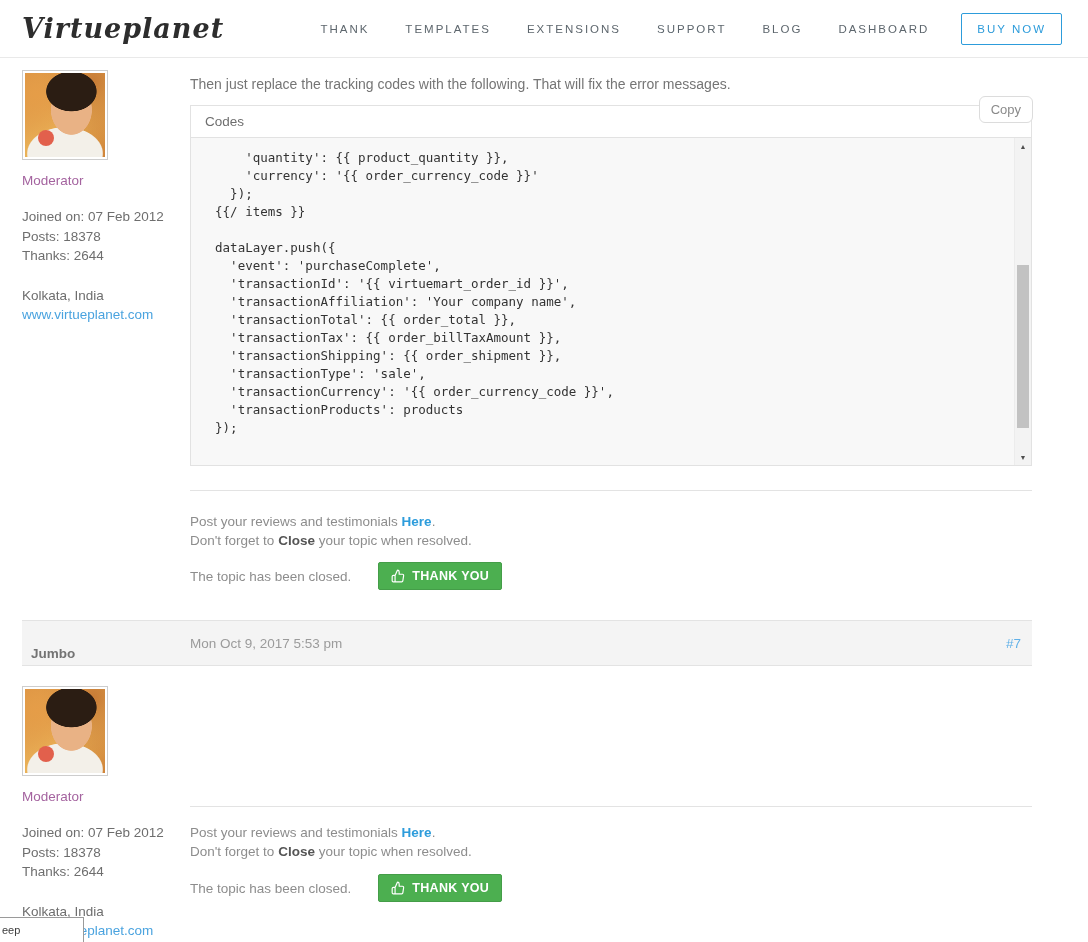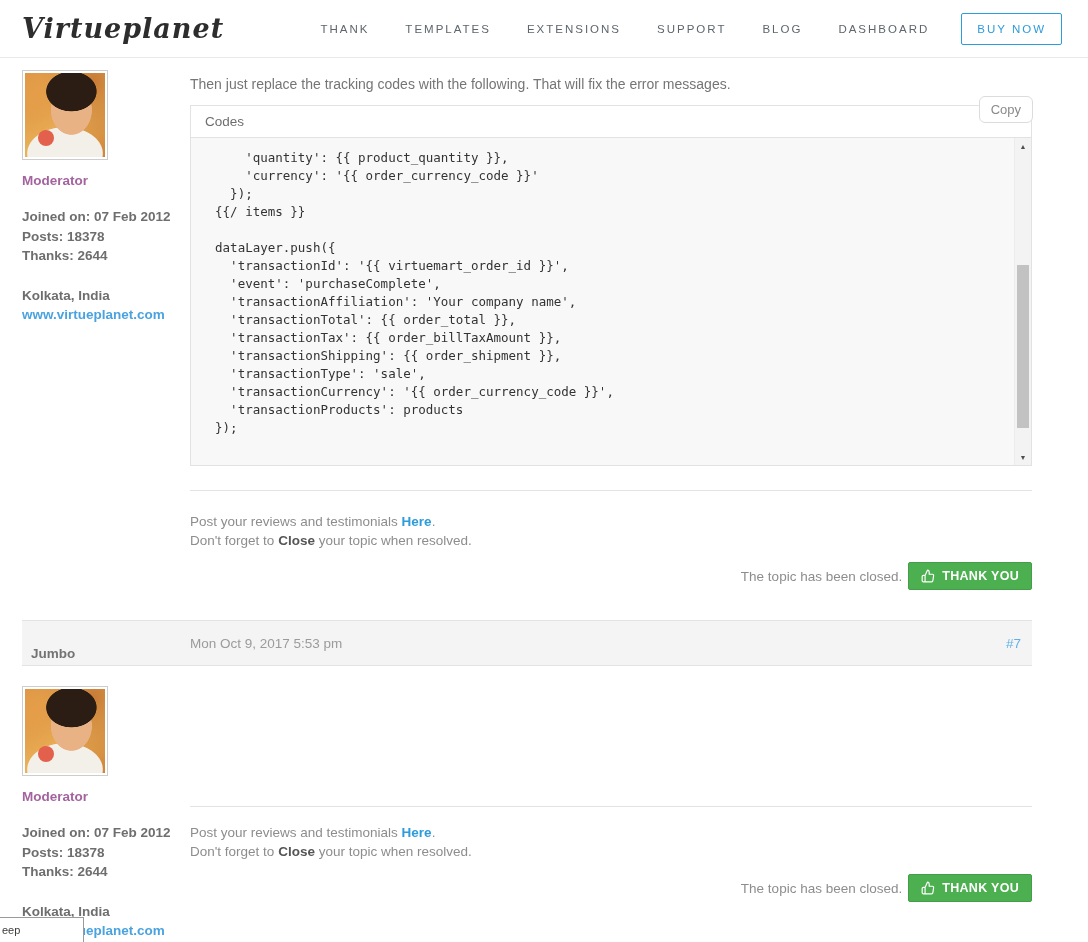--- a/index.html
+++ b/index.html
@@ -48,21 +48,21 @@
     font-size: 11.5px;
     letter-spacing: 2px;
     padding: 9px 15px;
     border-radius: 2px;
     cursor: pointer;
   }
 
   
   .page { padding: 0 56px 0 22px; }
   .post-row { display: flex; }
-  .post-side { width: 168px; flex-shrink: 0; font-weight: bold; }
+  .post-side { width: 168px; flex-shrink: 0; }
   .post-main { flex: 1; min-width: 0; }
 
   
   .avatar {
     width: 86px; height: 90px;
     border: 1px solid #cdcdcd;
     background: #fff;
     padding: 2px;
     position: relative;
     cursor: pointer;
@@ -157,22 +157,22 @@
   }
 
   .divider { border-top: 1px solid #e3e3e3; }
   .div-post1 { margin-top: 24px; }
   .footer-line { font-size: 13.5px; color: #8d8d8d; line-height: 19px; }
   .fl-first { margin-top: 21px; }
   .here-link { color: #2d9cdb; font-weight: bold; cursor: pointer; }
   .close-word { color: #555; font-weight: bold; }
 
   .closed-row {
-    display: flex; justify-content: flex-end; align-items: center;
-    gap: 6px;
+    display: flex; align-items: center;
+    gap: 27px;
   }
   .closed-row.r1 { margin-top: 12px; }
   .closed-text { font-size: 13.5px; color: #8d8d8d; }
   .thank-btn {
     background: #4caf50;
     border: 1px solid #449d48;
     border-radius: 2px;
     color: #fff;
     font-family: "Liberation Sans", sans-serif;
     font-weight: bold;
@@ -263,22 +263,22 @@
         <div class="code-header">
           <span>Codes</span>
         </div>
         <div class="code-body">
           <div class="code-line">      'quantity': {{ product_quantity }},</div>
           <div class="code-line">      'currency': '{{ order_currency_code }}'</div>
           <div class="code-line">    });</div>
           <div class="code-line">  {{/ items }}</div>
           <div class="code-line"></div>
           <div class="code-line">  dataLayer.push({</div>
+          <div class="code-line">    'event': 'purchaseComplete',</div>
           <div class="code-line">    'transactionId': '{{ virtuemart_order_id }}',</div>
-          <div class="code-line">    'event': 'purchaseComplete',</div>
           <div class="code-line">    'transactionAffiliation': 'Your company name',</div>
           <div class="code-line">    'transactionTotal': {{ order_total }},</div>
           <div class="code-line">    'transactionTax': {{ order_billTaxAmount }},</div>
           <div class="code-line">    'transactionShipping': {{ order_shipment }},</div>
           <div class="code-line">    'transactionType': 'sale',</div>
           <div class="code-line">    'transactionCurrency': '{{ order_currency_code }}',</div>
           <div class="code-line">    'transactionProducts': products</div>
           <div class="code-line">  });</div>
 
           <div class="scrollbar">

